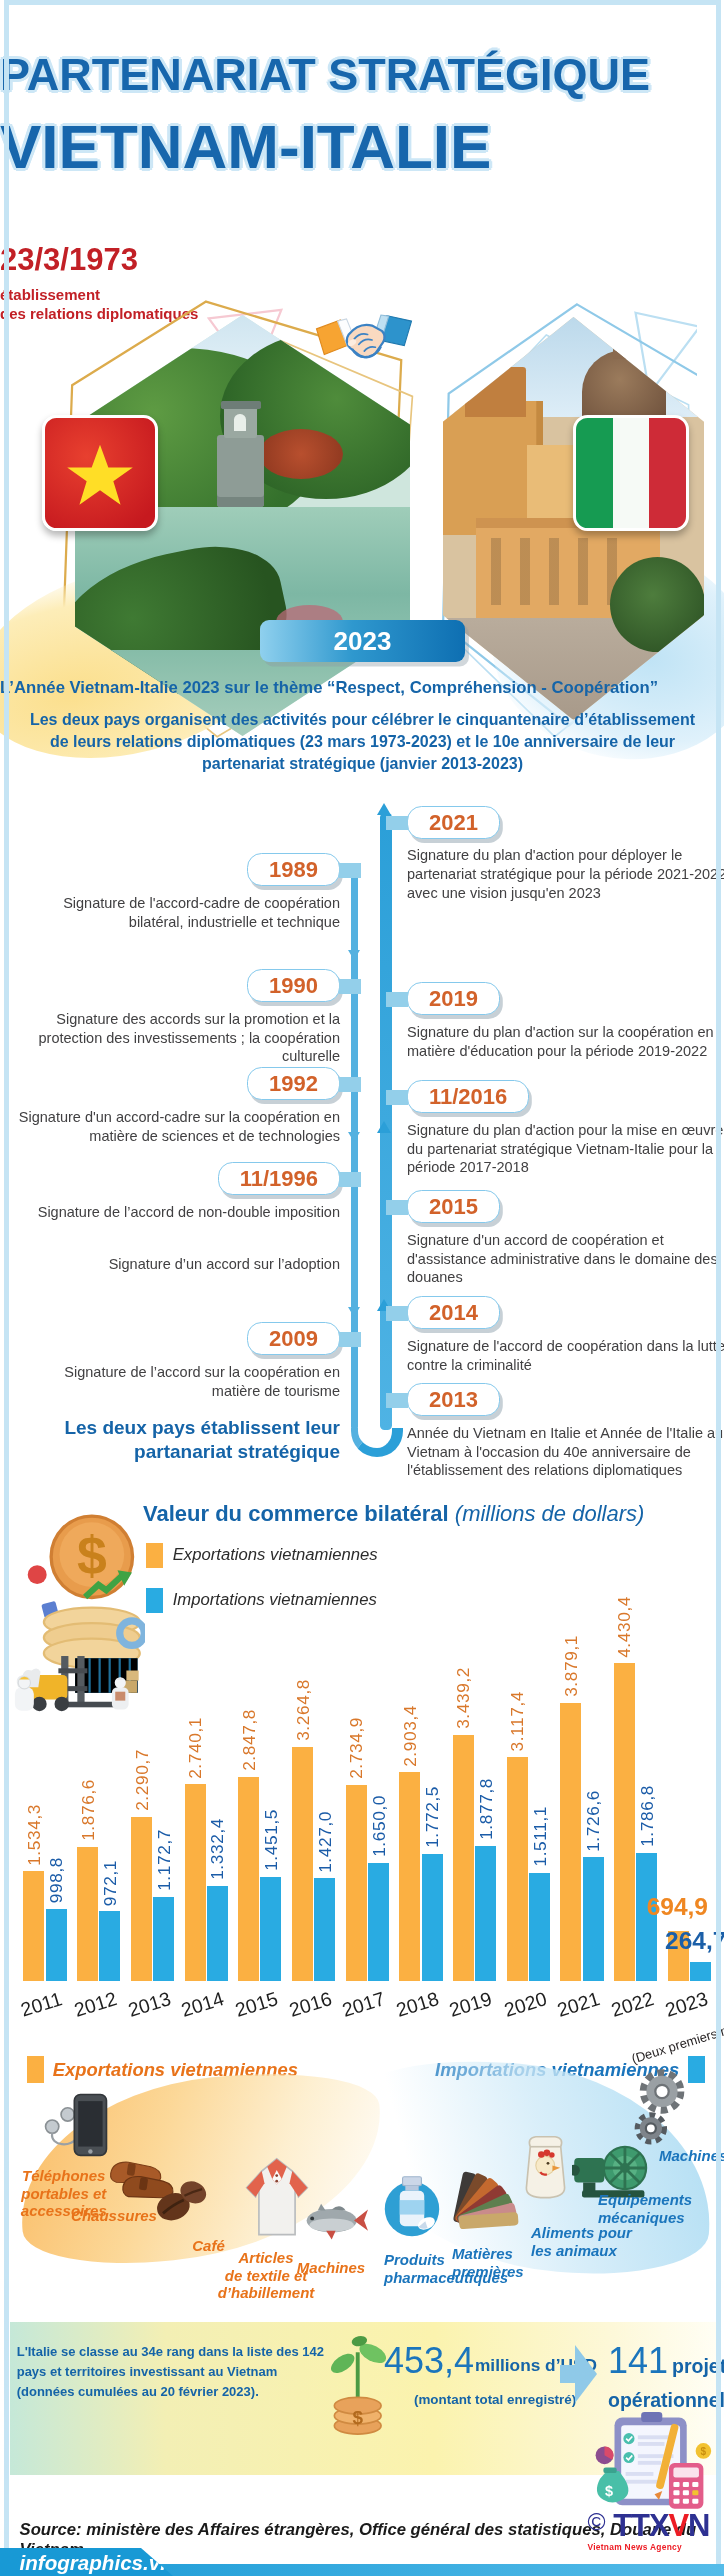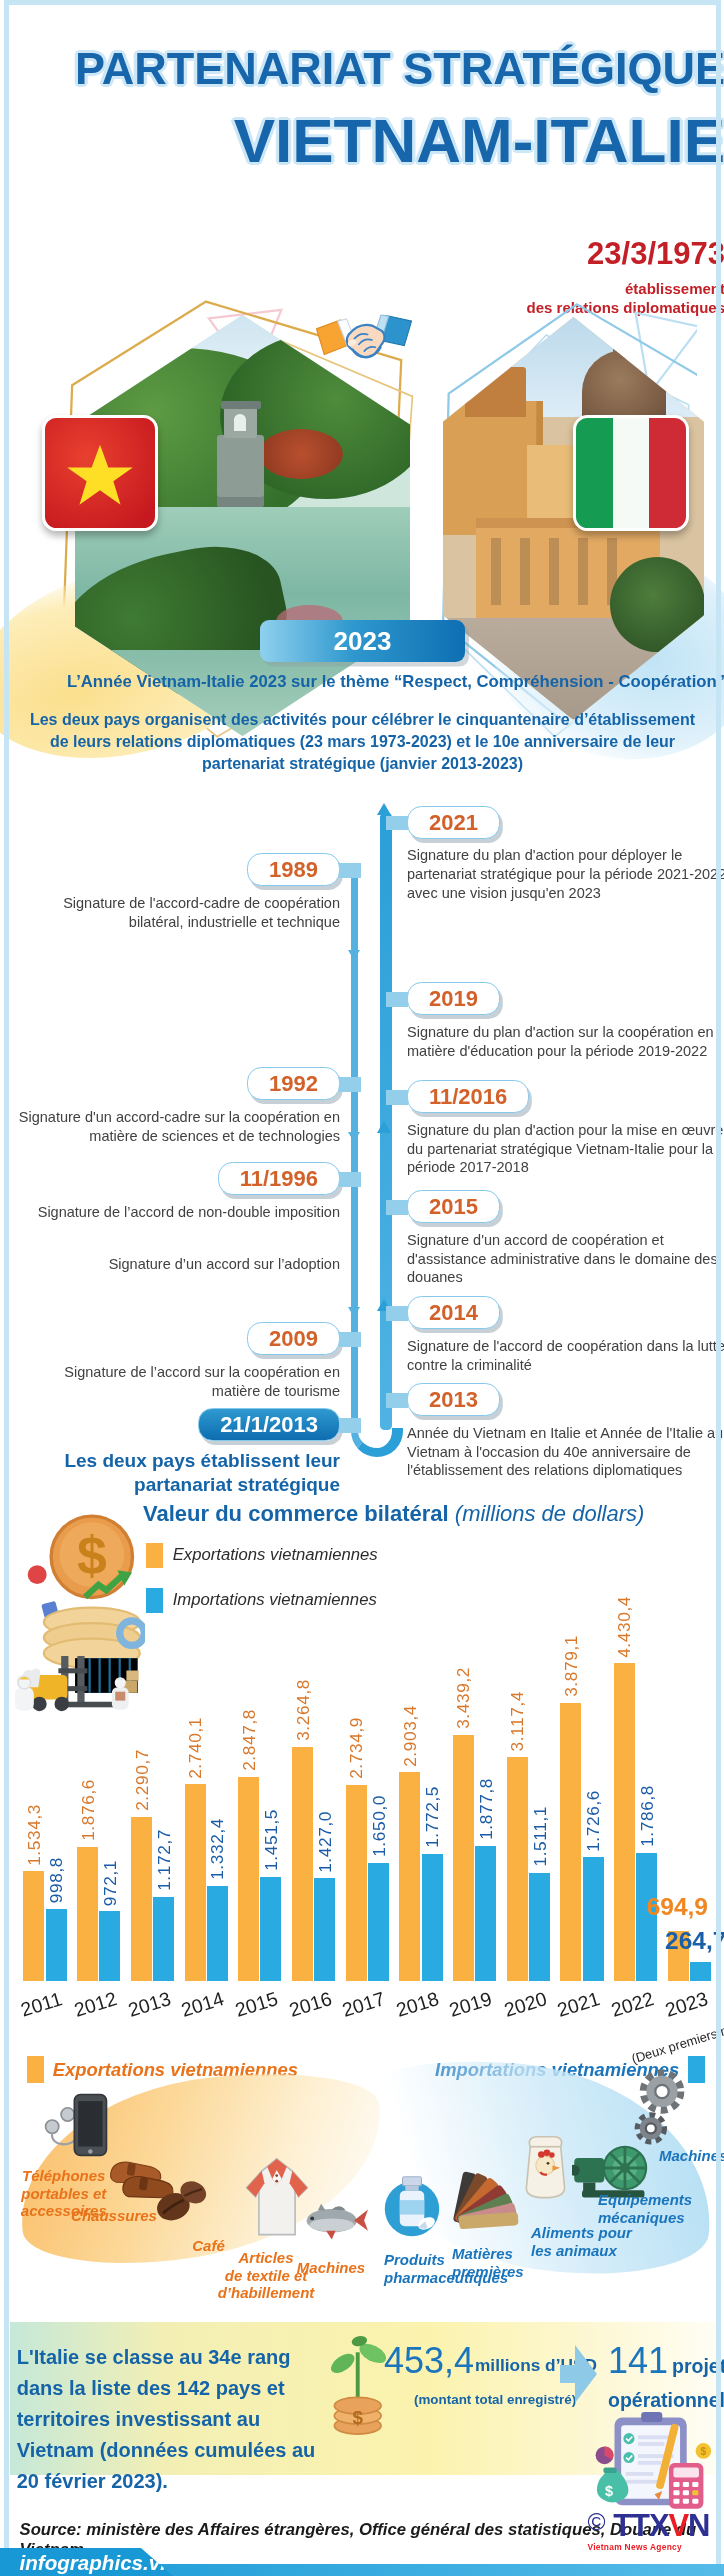--- a/index.html
+++ b/index.html
@@ -1,20 +1,20 @@
 <!DOCTYPE html>
 <html style="font-size:9px"><head>
 <meta charset="utf-8">
 <style>
   html,body{margin:0;padding:0;background:#fff;}
   .page{position:relative;width:725px;height:2576px;margin:0 auto;overflow:hidden;
         font-family:"Liberation Sans",sans-serif;background:#fff;}
   .frame{position:absolute;left:3.9px;right:3.9px;top:0;bottom:4.5px;border:5.6px solid #C5E4F4;z-index:40;pointer-events:none;}
   .abs{position:absolute;}
-  .ctr{text-align:right;width:100%;}
+  .ctr{text-align:left;width:100%;margin-top:6px;}
 
   
   .title1{top:43px;font-size:45px;font-weight:bold;letter-spacing:0;color:#1766AC;
     text-shadow:-2.2px -2.2px 0 #CDE7F6,2.2px -2.2px 0 #CDE7F6,-2.2px 2.2px 0 #CDE7F6,2.2px 2.2px 0 #CDE7F6,0 3.3px 0 #CDE7F6,0 -3.3px 0 #CDE7F6,3.3px 0 0 #CDE7F6,-3.3px 0 0 #CDE7F6;}
   .title2{top:105px;font-size:62px;font-weight:bold;color:#1766AC;
     text-shadow:-2.2px -2.2px 0 #CDE7F6,2.2px -2.2px 0 #CDE7F6,-2.2px 2.2px 0 #CDE7F6,2.2px 2.2px 0 #CDE7F6,0 3.3px 0 #CDE7F6,0 -3.3px 0 #CDE7F6,3.3px 0 0 #CDE7F6,-3.3px 0 0 #CDE7F6;}
   .bigdate{top:236px;font-size:31px;font-weight:bold;color:#C22026;}
   .datecap{font-size:15px;font-weight:bold;color:#C22026;line-height:19.5px;}
 
   
@@ -86,21 +86,21 @@
      background:linear-gradient(250deg,#9AD4F0,#CFEAF8 45%,rgba(255,255,255,0) 78%);
      border-radius:45% 55% 40% 60% / 25% 75% 25% 75%;}
   .p-item{position:absolute;}
   .p-lab{position:absolute;font-size:15px;font-weight:bold;font-style:italic;line-height:1.18;}
   .p-exp{color:#E8731A;text-align:center;}
   .p-imp{color:#1B75BC;text-align:left;}
 
   
   .invband{left:9.5px;top:2322px;width:706px;height:153px;
      background:linear-gradient(90deg,#C5E8D8,#F3EFB4 22%,#FBF3AE 60%,#FDF8D8 85%,#FFFEF4);}
-  .invtext{left:16.7px;top:2342px;width:312px;font-size:20px;font-weight:bold;color:#1564A8;line-height:1.55;z-index:5;}
+  .invtext{left:16.7px;top:2342px;width:312px;font-size:13px;font-weight:bold;color:#1564A8;line-height:1.55;z-index:5;}
   .bignum{font-size:36px;color:#1B75BC;z-index:5;}
   .numunit{font-size:17.3px;font-weight:bold;color:#1564A8;z-index:5;}
   .numcap{font-size:13.4px;font-weight:bold;color:#1564A8;z-index:5;}
   .inv-arrow{left:560px;top:2345px;width:39px;height:58px;z-index:5;}
   .inv-arrow .b{position:absolute;left:0;top:20px;width:14.5px;height:18px;background:#8FC9E8;}
   .inv-arrow .t{position:absolute;left:14.5px;top:0;width:0;height:0;border-top:29px solid transparent;border-bottom:29px solid transparent;border-left:22px solid #8FC9E8;}
 
   
   .source{left:19.5px;top:2520px;font-size:16.7px;font-weight:bold;font-style:italic;color:#1A1A1A;z-index:5;}
   .agency{right:15.6px;top:2508px;text-align:left;z-index:5;}
@@ -194,37 +194,40 @@
     <div class="arr arr-u" style="top:16.7px;"></div>
     <div class="arr arr-d" style="top:164px;"></div>
     <div class="arr arr-u" style="top:335px;"></div>
     <div class="arr arr-d" style="top:346px;"></div>
     <div class="arr arr-d" style="top:521px;"></div>
     <div class="arr arr-u" style="top:513px;"></div>
   <div class="tl-entry tl-left" style="top: 67px;">
         <div class="tl-boxrow"><div class="tl-box"><span class="tl-tab"></span><span>1989</span></div></div>
         <div class="tl-text">Signature de l'accord-cadre de coopération bilatéral, industrielle et technique</div>
       </div>
+      <div class="tl-entry tl-left" style="top: 183px;">
+        <div class="tl-boxrow"><div class="tl-box"><span class="tl-tab"></span><span>1990</span></div></div>
+        <div class="tl-text">Signature des accords sur la promotion et la protection des investissements ; la coopération culturelle</div>
+      </div>
       <div class="tl-entry tl-left" style="top: 281px;">
         <div class="tl-boxrow"><div class="tl-box"><span class="tl-tab"></span><span>1992</span></div></div>
         <div class="tl-text">Signature d'un accord-cadre sur la coopération en matière de sciences et de technologies</div>
       </div>
       <div class="tl-entry tl-left" style="top: 376px;">
         <div class="tl-boxrow"><div class="tl-box"><span class="tl-tab"></span><span>11/1996</span></div></div>
         <div class="tl-text">Signature de l’accord de non-double imposition</div>
       </div>
       <div class="tl-entry tl-left" style="top: 461px;">
         <div class="tl-text">Signature d’un accord sur l’adoption</div>
       </div>
       <div class="tl-entry tl-left" style="top: 536px;">
         <div class="tl-boxrow"><div class="tl-box"><span class="tl-tab"></span><span>2009</span></div></div>
         <div class="tl-text">Signature de l’accord sur la coopération en matière de tourisme</div>
       </div>
       <div class="tl-entry tl-left" style="top: 622px;">
-        <div class="tl-boxrow"><div class="tl-box hl"><span class="tl-tab"></span><span>21/1/2013</span></div></div>
         <div class="tl-text hl">Les deux pays établissent leur partanariat stratégique</div>
       </div>
       <div class="tl-entry tl-right" style="top: 19.5px;">
         <div class="tl-boxrow"><div class="tl-box"><span class="tl-tab"></span><span>2021</span></div></div>
         <div class="tl-text">Signature du plan d'action pour déployer le partenariat stratégique pour la période 2021-2022 avec une vision jusqu'en 2023</div>
       </div>
       <div class="tl-entry tl-right" style="top: 196px;">
         <div class="tl-boxrow"><div class="tl-box"><span class="tl-tab"></span><span>2019</span></div></div>
         <div class="tl-text">Signature du plan d'action sur la coopération en matière d'éducation pour la période 2019-2022</div>
       </div>

